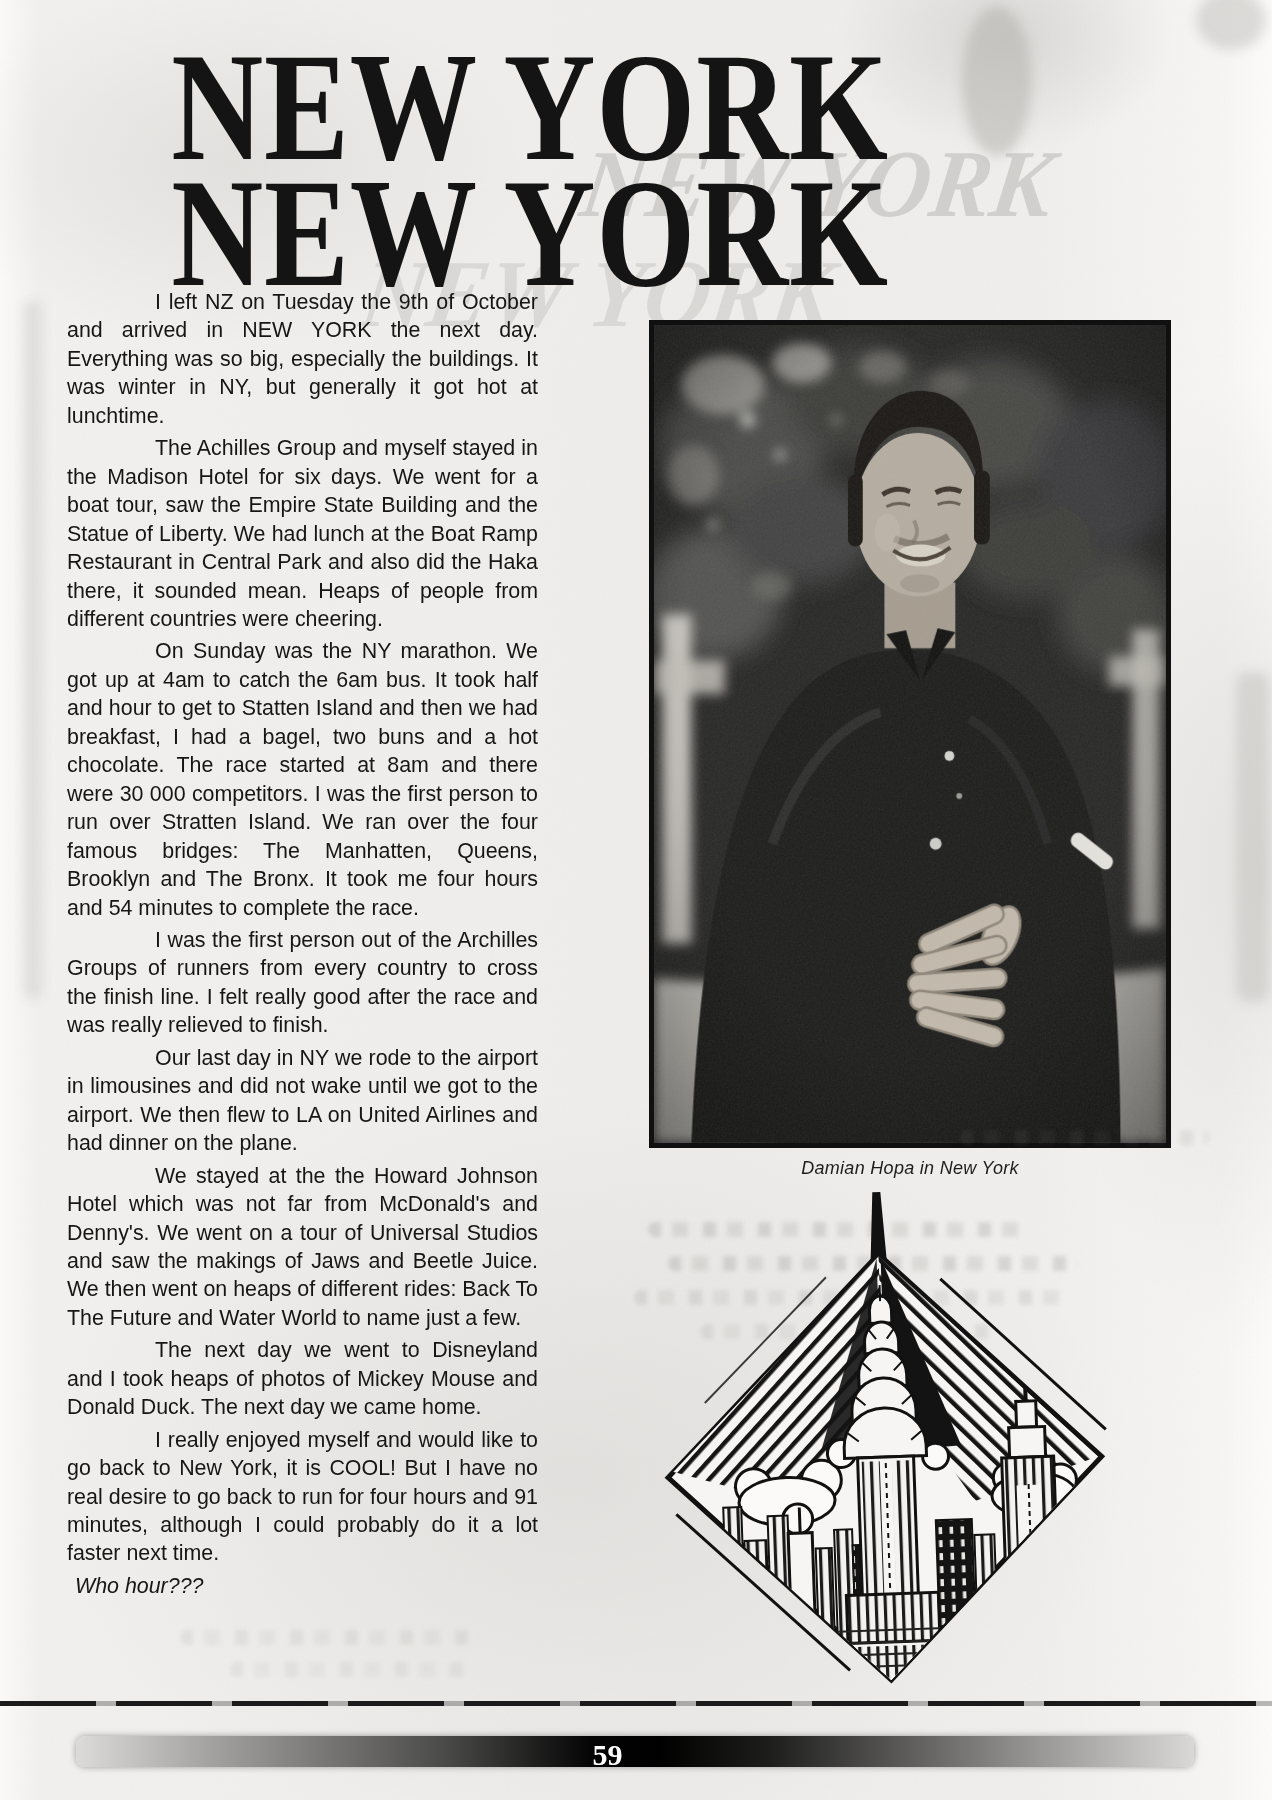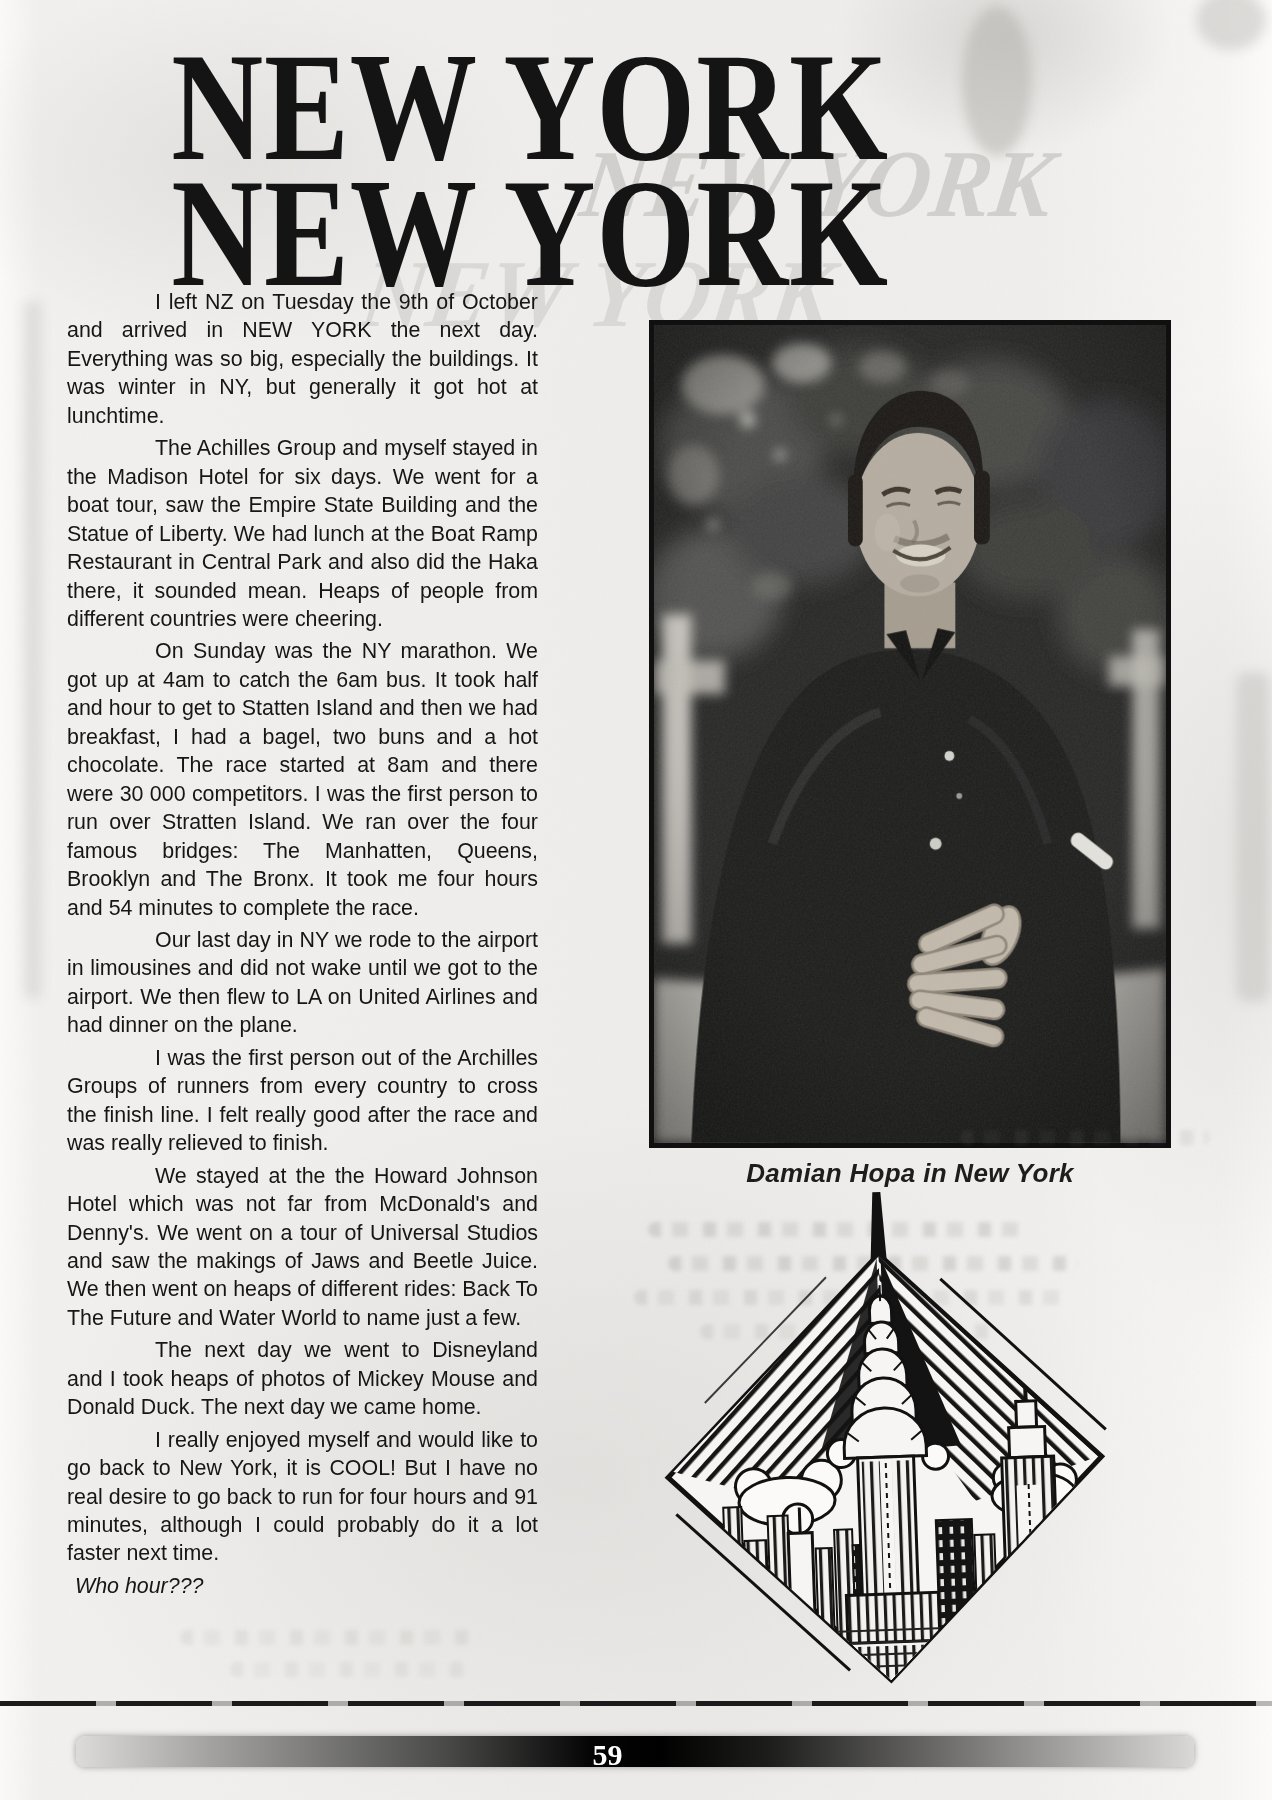--- a/index.html
+++ b/index.html
@@ -40,21 +40,21 @@
   .column p{margin:4px;text-indent:88px;}
   .column p.sig{text-indent:8px;font-style:italic;}
   
   .photo{
     position:absolute;left:649px;top:320px;width:512px;height:818px;
     border:5px solid #101010;background:#222;box-sizing:content-box;
   }
   .photo svg{display:block;width:100%;height:100%;}
   .caption{
     position:absolute;left:649px;top:1158px;width:522px;text-align:center;
-    font-style:italic;font-size:26px;color:#1d1d1d;letter-spacing:.3px;font-weight:bold;
+    font-style:italic;font-size:18px;color:#1d1d1d;letter-spacing:.3px;
   }
   
   .illus{position:absolute;left:636px;top:1190px;width:506px;height:526px;}
   
   .bleed{
     position:absolute;height:15px;border-radius:8px;filter:blur(2px);opacity:.8;
     background:repeating-linear-gradient(90deg,
       rgba(128,126,122,.28) 0 13px, transparent 13px 24px,
       rgba(128,126,122,.2) 24px 40px, transparent 40px 55px);
   }
@@ -96,22 +96,22 @@
     <div class="title-ghost ghost1">NEW YORK</div>
     <div class="title-ghost ghost2">NEW YORK</div>
     <div class="title-line l1">NEW YORK</div>
     <div class="title-line l2">NEW YORK</div>
   </div>
 
   <div class="column">
     <p>I left NZ on Tuesday the 9th of October and arrived in NEW YORK the next day.  Everything was so big, especially the buildings.  It was winter in NY, but generally it got hot at lunchtime.</p>
     <p>The Achilles Group and myself stayed in the Madison Hotel for six days.  We went for a boat tour, saw the Empire State Building and the Statue of Liberty.  We had lunch at the Boat Ramp Restaurant in Central Park and also did the Haka there, it sounded mean.  Heaps of people from different countries were cheering.</p>
     <p>On Sunday was the NY marathon.  We got up at 4am to catch the 6am bus.  It took half and hour to get to Statten Island and then we had breakfast, I had a bagel, two buns and a hot chocolate.  The race started at 8am and there were 30 000 competitors.  I was the first person to run over Stratten Island.  We ran over the four famous bridges:  The Manhatten, Queens, Brooklyn and The Bronx.  It took me four hours and 54 minutes to complete the race.</p>
+    <p>I was the first person out of the Archilles Groups of runners from every country to cross the finish line.  I felt really good after the race and was really relieved to finish.</p>
     <p>Our last day in NY we rode to the airport in limousines and did not wake until we got to the airport.  We then flew to LA on United Airlines and had dinner on the plane.</p>
-    <p>I was the first person out of the Archilles Groups of runners from every country to cross the finish line.  I felt really good after the race and was really relieved to finish.</p>
     <p>We stayed at the the Howard Johnson Hotel which was not far from McDonald's and Denny's.  We went on a tour of Universal Studios and saw the makings of Jaws and Beetle Juice.  We then went on heaps of different rides:  Back To The Future and Water World to name just a few.</p>
     <p>The next day we went to Disneyland and I took heaps of photos of Mickey Mouse and Donald Duck.  The next day we came home.</p>
     <p>I really enjoyed myself and would like to go back to New York, it is COOL!  But I have no real desire to go back to run for four hours and 91 minutes, although I could probably do it a lot faster next time.</p>
     <p class="sig">Who hour???</p>
   </div>
 
   <div class="photo">
     <svg viewBox="0 0 520 820" preserveAspectRatio="none">
       <defs>
         <filter id="b6">

